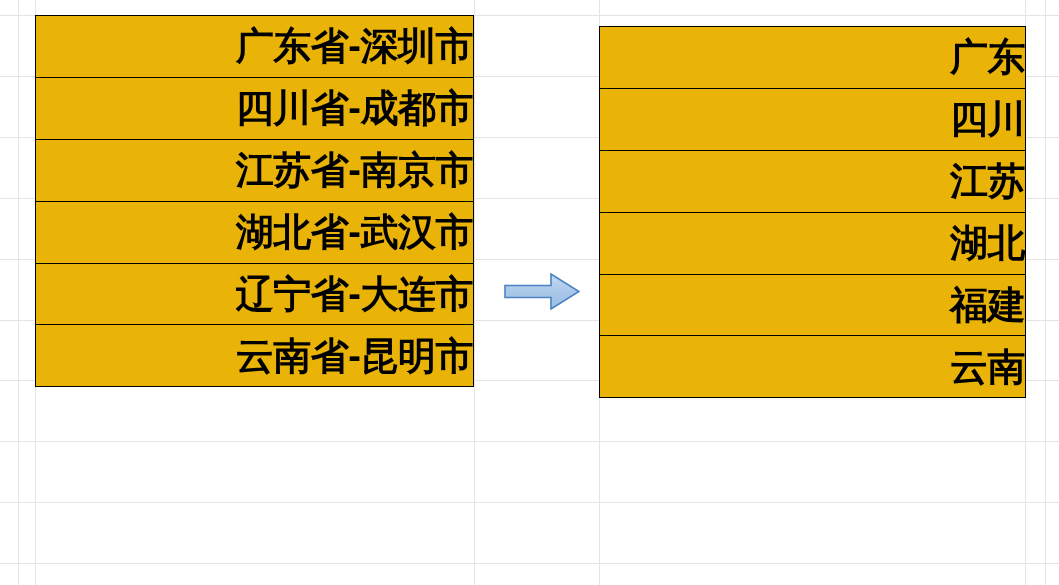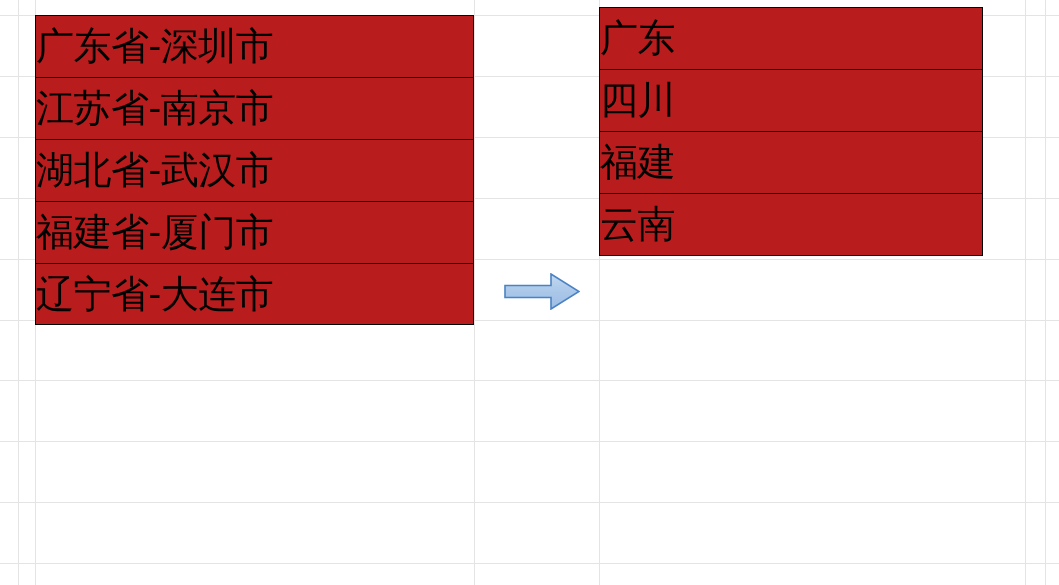--- a/index.html
+++ b/index.html
@@ -41,45 +41,46 @@
 
   
   .data-table {
     position: absolute;
     border-collapse: collapse;
     table-layout: fixed;
     background: transparent;
   }
   .data-table td {
     border: 1.6px solid #000000;
-    background: #b91c1c;
-    text-align: left;
+    background: #eab308;
+    text-align: right;
     vertical-align: middle;
     color: #000000;
     padding: 0;
     white-space: nowrap;
     overflow: hidden;
+    font-weight: bold;
   }
 
   #table-source {
     left: 35px;
     top: 15px;
     width: 439px;
   }
   #table-source td {
     height: 60.9px;
     font-size: 38px;
     line-height: 1;
     letter-spacing: -0.5px;
   }
 
   #table-result {
     left: 599px;
-    top: 7px;
-    width: 384px;
+    top: 26px;
+    width: 427px;
   }
   #table-result td {
     height: 60.9px;
     font-size: 38px;
     line-height: 1;
     letter-spacing: -0.5px;
   }
 
   
   #arrow-wrap {
@@ -120,30 +121,33 @@
       <div class="gridline-v" style="left: 1025px;"></div>
       <div class="gridline-v" style="left: 1045px;"></div>
     </div>
 
   <table class="data-table" id="table-source">
     <tbody>
       <tr>
         <td>广东省-深圳市</td>
       </tr>
       <tr>
+        <td>四川省-成都市</td>
+      </tr>
+      <tr>
         <td>江苏省-南京市</td>
       </tr>
       <tr>
         <td>湖北省-武汉市</td>
       </tr>
       <tr>
-        <td>福建省-厦门市</td>
+        <td>辽宁省-大连市</td>
       </tr>
       <tr>
-        <td>辽宁省-大连市</td>
+        <td>云南省-昆明市</td>
       </tr>
     </tbody>
   </table>
 
   <div id="arrow-wrap">
     <svg viewBox="0 0 76 37" xmlns="http://www.w3.org/2000/svg">
       <defs>
         <linearGradient id="arrowGrad" x1="0" y1="0" x2="0" y2="1">
           <stop offset="0%" stop-color="#c2d8f0"></stop>
           <stop offset="55%" stop-color="#a8c6e8"></stop>
@@ -156,20 +160,26 @@
 
   <table class="data-table" id="table-result">
     <tbody>
       <tr>
         <td>广东</td>
       </tr>
       <tr>
         <td>四川</td>
       </tr>
       <tr>
+        <td>江苏</td>
+      </tr>
+      <tr>
+        <td>湖北</td>
+      </tr>
+      <tr>
         <td>福建</td>
       </tr>
       <tr>
         <td>云南</td>
       </tr>
     </tbody>
   </table>
 
 </div>
 

